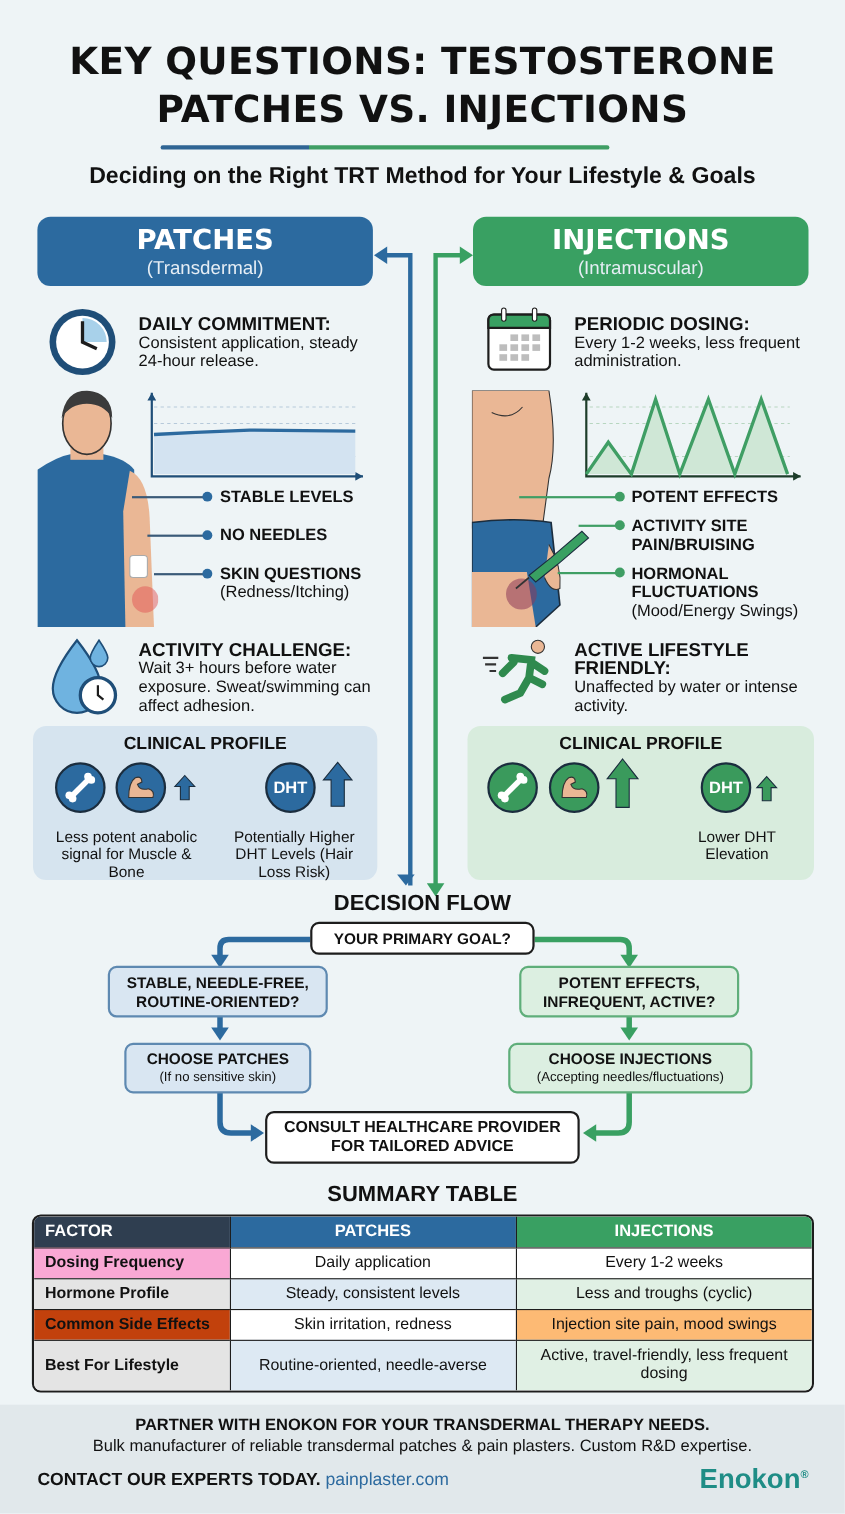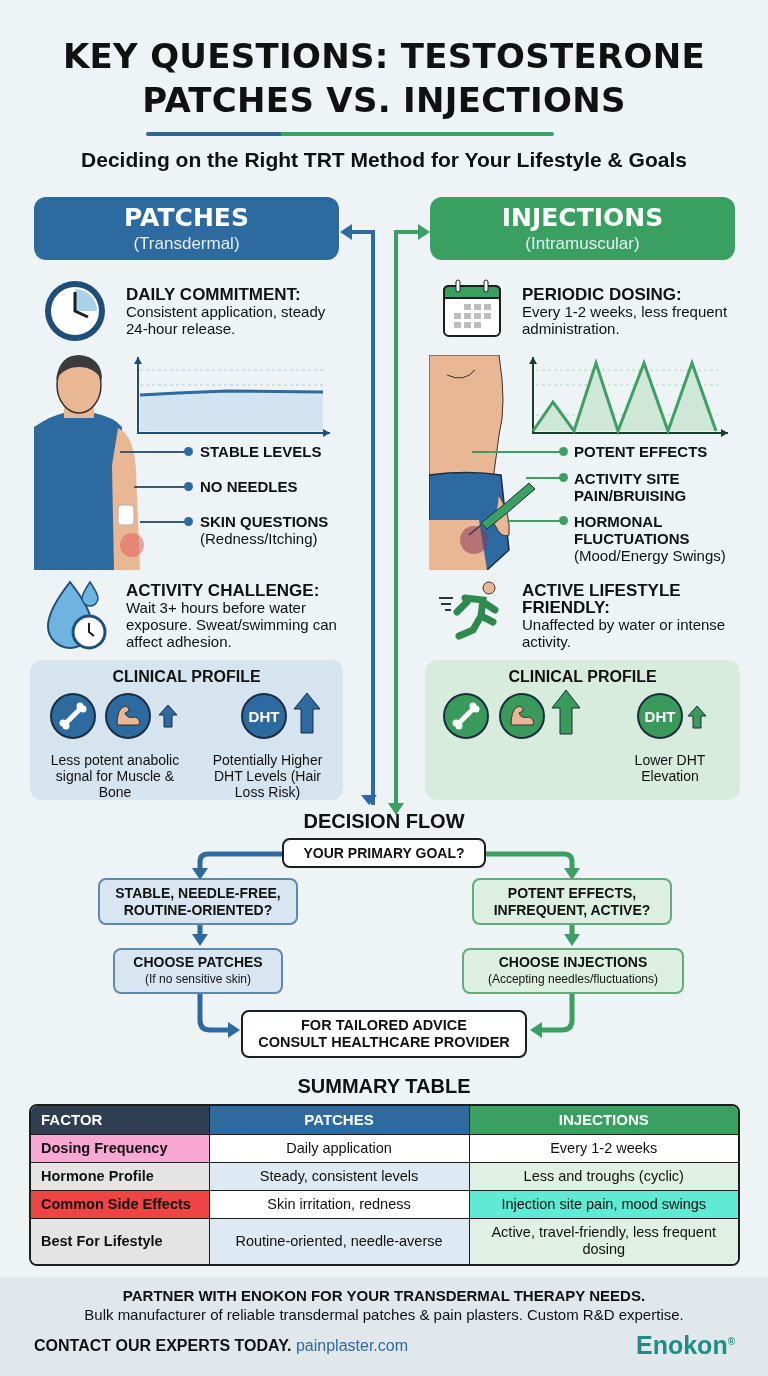--- a/index.html
+++ b/index.html
@@ -274,22 +274,22 @@
   </div>
 <div class="abs box bx-b" style="left:113px;top:948px;width:170px;height:46px">
     <span>CHOOSE PATCHES</span>
     <small>(If no sensitive skin)</small>
   </div>
 <div class="abs box bx-g" style="left:462px;top:948px;width:222px;height:46px">
     <span>CHOOSE INJECTIONS</span>
     <small>(Accepting needles/fluctuations)</small>
   </div>
 <div class="abs box bx-w" style="left:241px;top:1010px;width:286px;height:48px;font-size:14.5px">
+    <span>CONSULT HEALTHCARE PROVIDER</span>
     <span>FOR TAILORED ADVICE</span>
-    <span>CONSULT HEALTHCARE PROVIDER</span>
   </div>
 
 <div class="abs" style="left:0;top:1075px;width:768px;text-align:center;font-weight:bold;font-size:20px">SUMMARY TABLE</div>
 <div class="abs tbl">
   <table>
     <colgroup>
         <col style="width:178px">
         <col style="width:260px">
         <col>
       </colgroup>
@@ -303,23 +303,23 @@
       <td class="f" style="background:#f9a8d4">Dosing Frequency</td>
       <td style="background:#fff">Daily application</td>
       <td style="background:#fff">Every 1-2 weeks</td>
     </tr>
     <tr style="height:28px">
       <td class="f" style="background:#e4e4e4">Hormone Profile</td>
       <td style="background:#dde9f3">Steady, consistent levels</td>
       <td style="background:#e0f0e4">Less and troughs (cyclic)</td>
     </tr>
     <tr style="height:28px">
-      <td class="f" style="background:#ef4444">Common Side Effects</td>
+      <td class="f" style="background:#c2410c">Common Side Effects</td>
       <td style="background:#fff">Skin irritation, redness</td>
-      <td style="background:#5eead4">Injection site pain, mood swings</td>
+      <td style="background:#fdba74">Injection site pain, mood swings</td>
     </tr>
     <tr>
       <td class="f" style="background:#e4e4e4">Best For Lifestyle</td>
       <td style="background:#dde9f3">Routine-oriented, needle-averse</td>
       <td style="background:#e0f0e4">Active, travel-friendly, less frequent dosing</td>
     </tr>
   </tbody>
     </table>
 </div>
 

